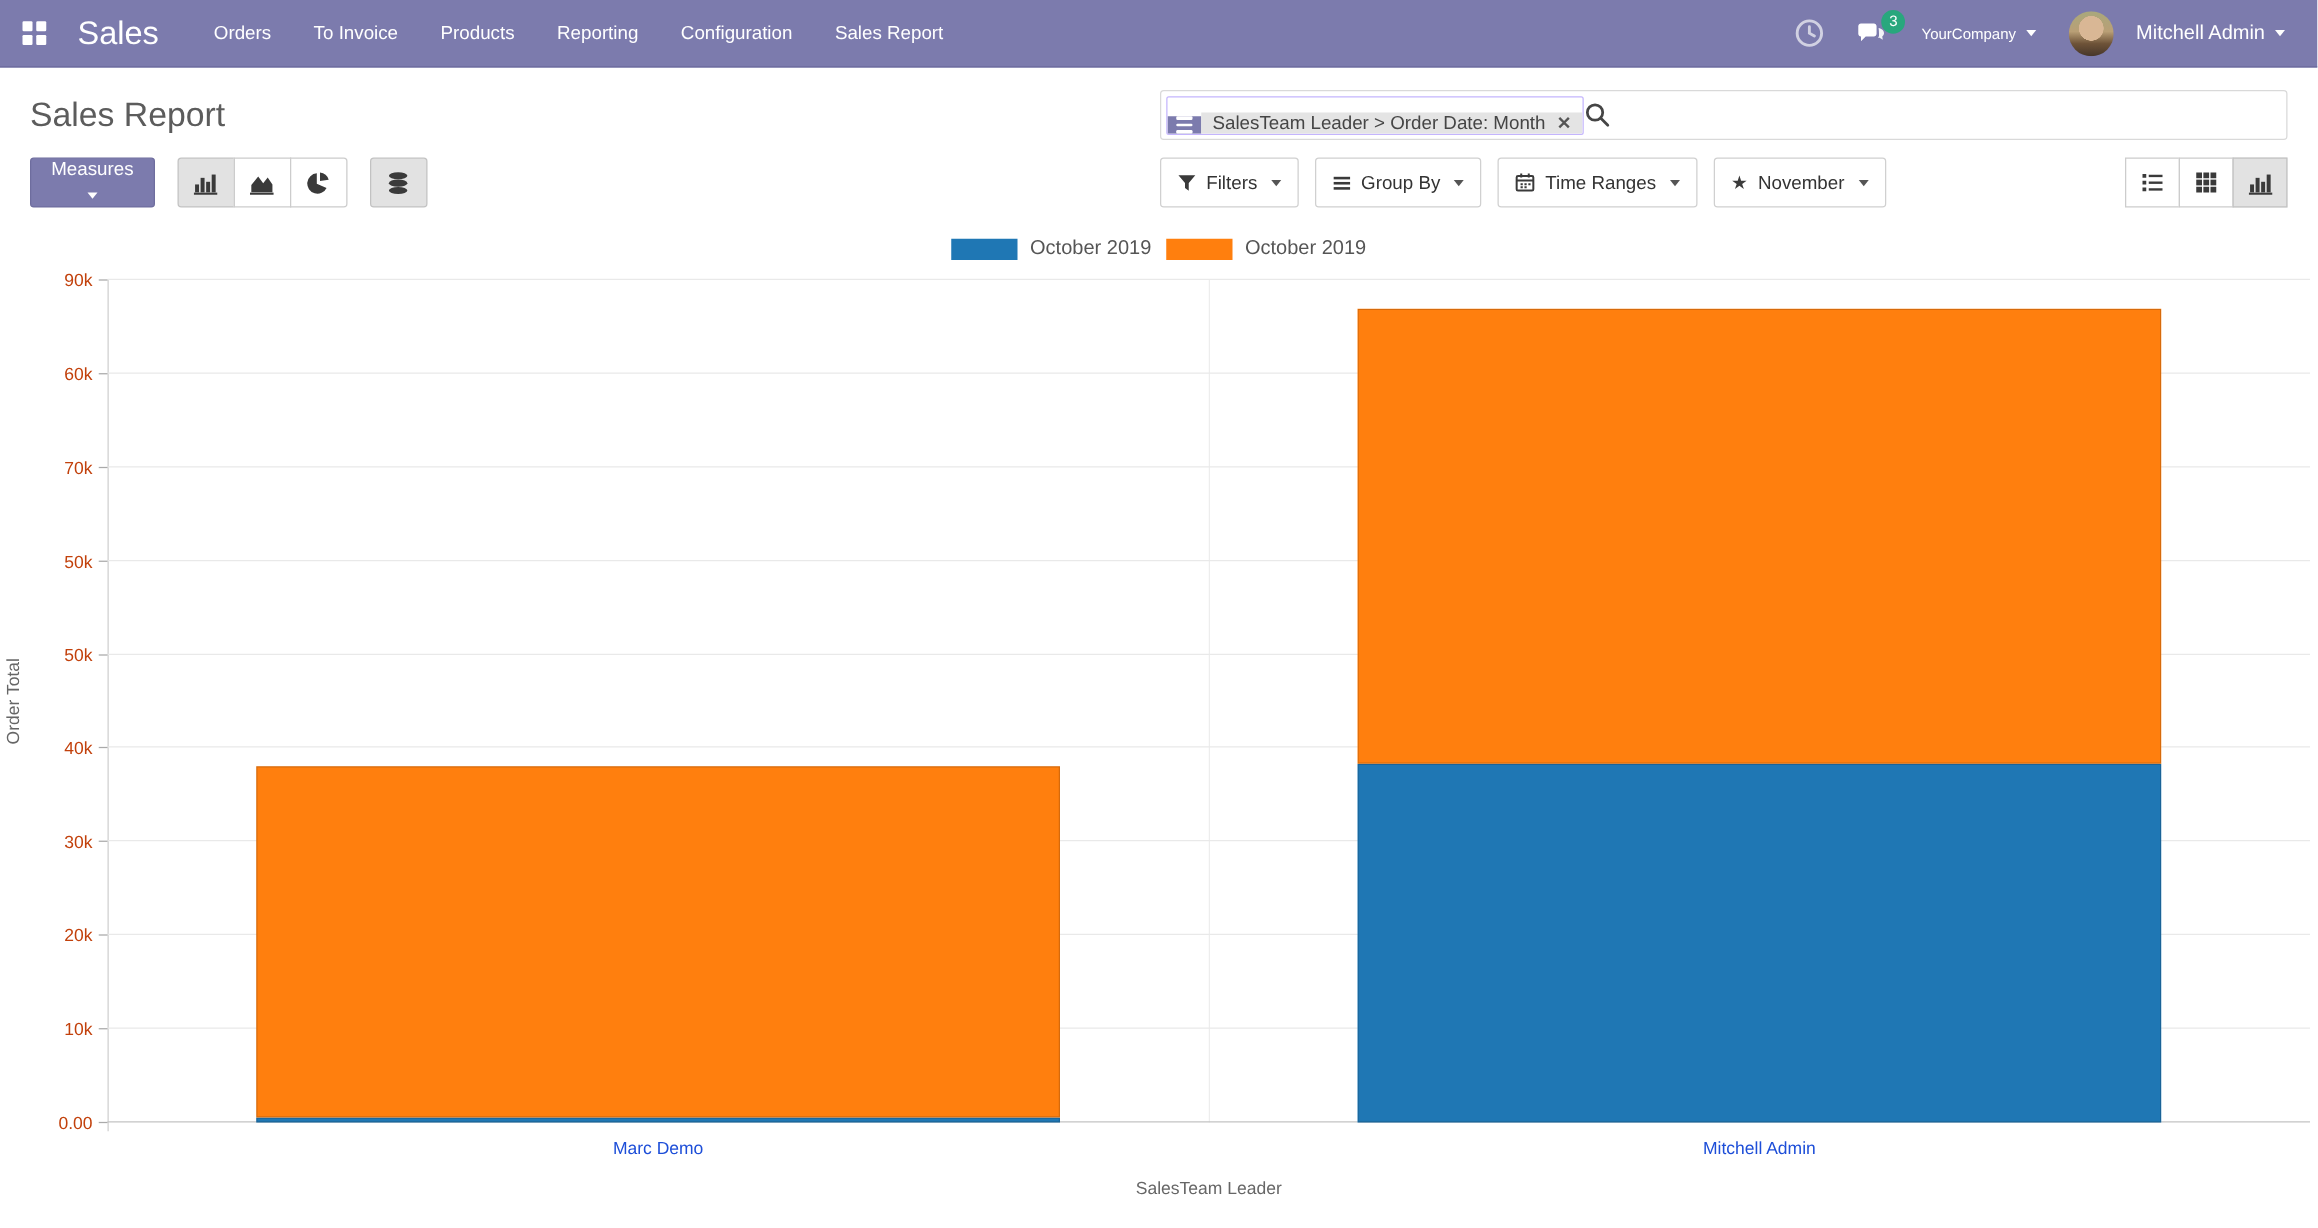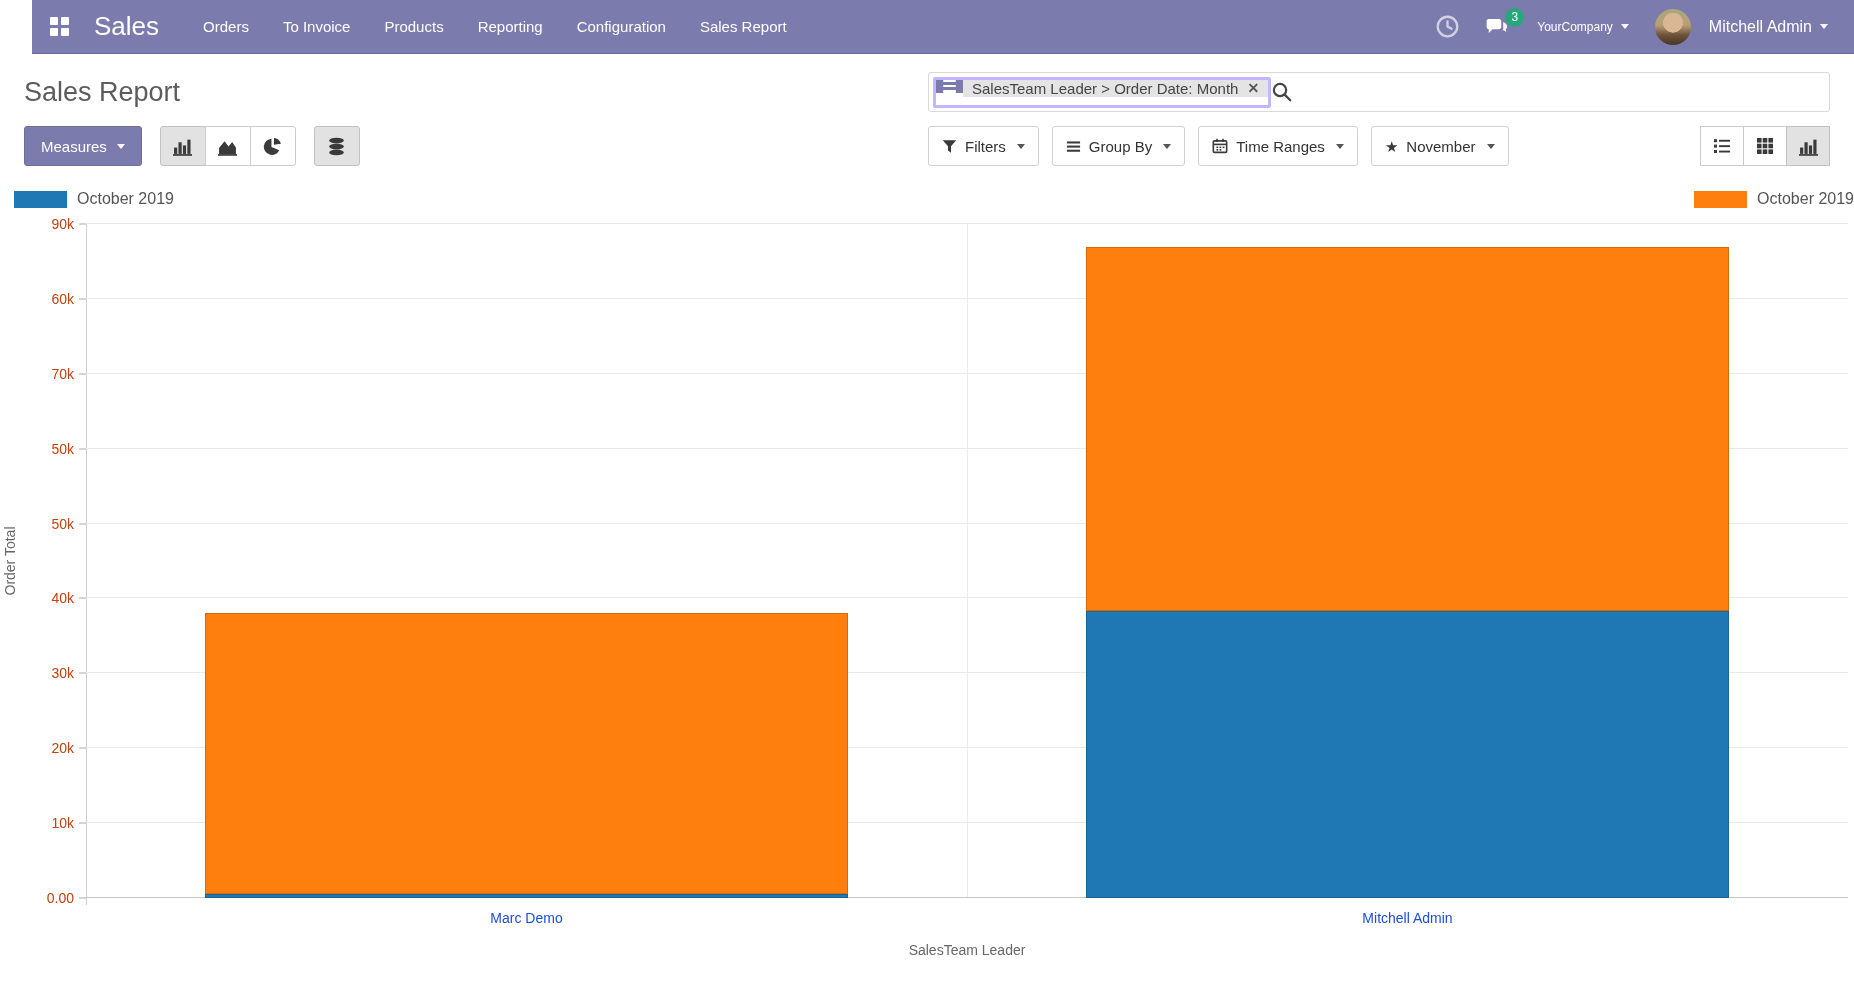--- a/index.html
+++ b/index.html
@@ -5,21 +5,21 @@
   * { box-sizing: border-box; }
   html,body { margin:0; padding:0; }
   body {
     width:1854px; height:982px; overflow:hidden; background:#fff;
     font-family:"Liberation Sans", sans-serif; color:#4c4c4c; position:relative;
   }
 
   
   .navbar {
     height:54px; background:#7c7bad; border-bottom:1px solid #6b6a9c;
-    display:flex; align-items:center; color:#fff; padding-right:26px;margin-left:32px;
+    display:flex; align-items:center; color:#fff; padding-right:26px;
   }
   .apps-btn { width:54px; height:54px; display:flex; align-items:center; justify-content:center; cursor:pointer; }
   .apps-grid { display:grid; grid-template-columns:8px 8px; grid-template-rows:8px 8px; gap:3px; }
   .apps-grid span { background:#fff; border-radius:1px; }
   .brand { font-size:26px; margin:0 44px 0 8px; cursor:pointer; }
   .nav-menu { display:flex; gap:34px; font-size:15px; }
   .nav-menu .nav-item { cursor:pointer; padding:4px 0; }
   .nav-right { margin-left:auto; display:flex; align-items:center; gap:26px; }
   .icon-btn { position:relative; display:flex; align-items:center; cursor:pointer; }
   .nav-badge {
@@ -41,34 +41,35 @@
   .control-panel {
     display:grid; grid-template-columns:1fr 902px; column-gap:0; row-gap:14px;
     padding:18px 24px 14px 24px; align-items:center;
   }
   .page-title { font-size:27px; color:#5c5c5c; font-weight:400; }
 
   .search-box {
     height:40px; border:1px solid #d9d9d9; border-radius:3px;
     display:flex; align-items:center; padding:0 10px 0 4px; background:#fff;
   }
-  .facet { display:flex; align-items:flex-start; height:31px; cursor:pointer; border:3px solid #c4b5fd; border-radius:2px; overflow:hidden; flex:none; }
+  .facet { display:flex; align-items:flex-end; height:31px; cursor:pointer; border:1px solid #c4b5fd; border-radius:2px; overflow:hidden; flex:none; }
   .facet-icon { width:27px; background:#7c7bad; display:flex; flex-direction:column; gap:3px; align-items:center; justify-content:center; }
   .facet-icon span { width:13px; height:2.4px; background:#fff; border-radius:1px; }
   .facet-body { background:#e4e4e4; display:flex; align-items:center; gap:9px; padding:0 9px; font-size:15px; color:#454545; }
   .facet-x { font-weight:bold; color:#555; font-size:14px; line-height:1; cursor:pointer; }
   .search-input { flex:1; border:none; outline:none; background:transparent; font-size:16px; color:#444; padding:0 8px; font-family:"Liberation Sans",sans-serif; }
   .search-input::placeholder { color:#b4b4b4; }
   .search-glass { flex:none; display:flex; cursor:pointer; }
 
   .left-buttons { display:flex; align-items:center; gap:18px; }
   .btn-measures {
     height:40px; background:#7c7bad; border:1px solid #6e6d9e; color:#fff; border-radius:3px;
     padding:0 16px; font-size:15px; display:flex; align-items:center; gap:10px; cursor:pointer;
     font-family:"Liberation Sans",sans-serif;
+    flex-direction:column;
   }
   .btn-group { display:flex; }
   .icon-btn-sq {
     width:46px; height:40px; background:#fff; border:1px solid #ccc; margin-left:-1px;
     display:flex; align-items:center; justify-content:center; cursor:pointer;
   }
   .btn-group .icon-btn-sq:first-child { margin-left:0; border-radius:3px 0 0 3px; }
   .btn-group .icon-btn-sq:last-child { border-radius:0 3px 3px 0; }
   .icon-btn-sq.single { border-radius:3px; margin-left:0; }
   .icon-btn-sq.active { background:#e2e2e2; border-color:#c2c2c2; }
@@ -80,21 +81,21 @@
     font-size:15px; color:#333; display:flex; align-items:center; gap:8px; cursor:pointer;
     font-family:"Liberation Sans",sans-serif;
   }
   .btn-filter .caret { color:#555; margin-left:3px; }
   .star-glyph { font-size:15px; color:#3b3b3b; line-height:1; }
   .view-switcher { display:flex; }
   .view-switcher .icon-btn-sq { width:44px; }
 
   
   .chart-wrap { position:relative; height:792px; }
-  .legend { position:absolute; top:10px; left:0; width:100%; display:flex; justify-content:space-between; gap:12px;padding-left:14px; }
+  .legend { position:absolute; top:10px; left:0; width:100%; display:flex; justify-content:center; gap:12px; }
   .legend-item { display:flex; align-items:center; gap:10px; cursor:pointer; }
   .legend-swatch { width:53px; height:17px; flex:none; }
   .legend-label { font-size:16px; color:#555; }
 
   .plot {
     position:absolute; left:86px; top:44px; width:1762px; height:674px;
   }
   .gridline { position:absolute; left:0; right:0; height:1px; background:#e9e9e9; }
   .gridline.baseline { background:#c4c4c4; }
   .tickmark { position:absolute; left:-7px; width:7px; height:1px; background:#aaa; transform:translateY(50%); }

